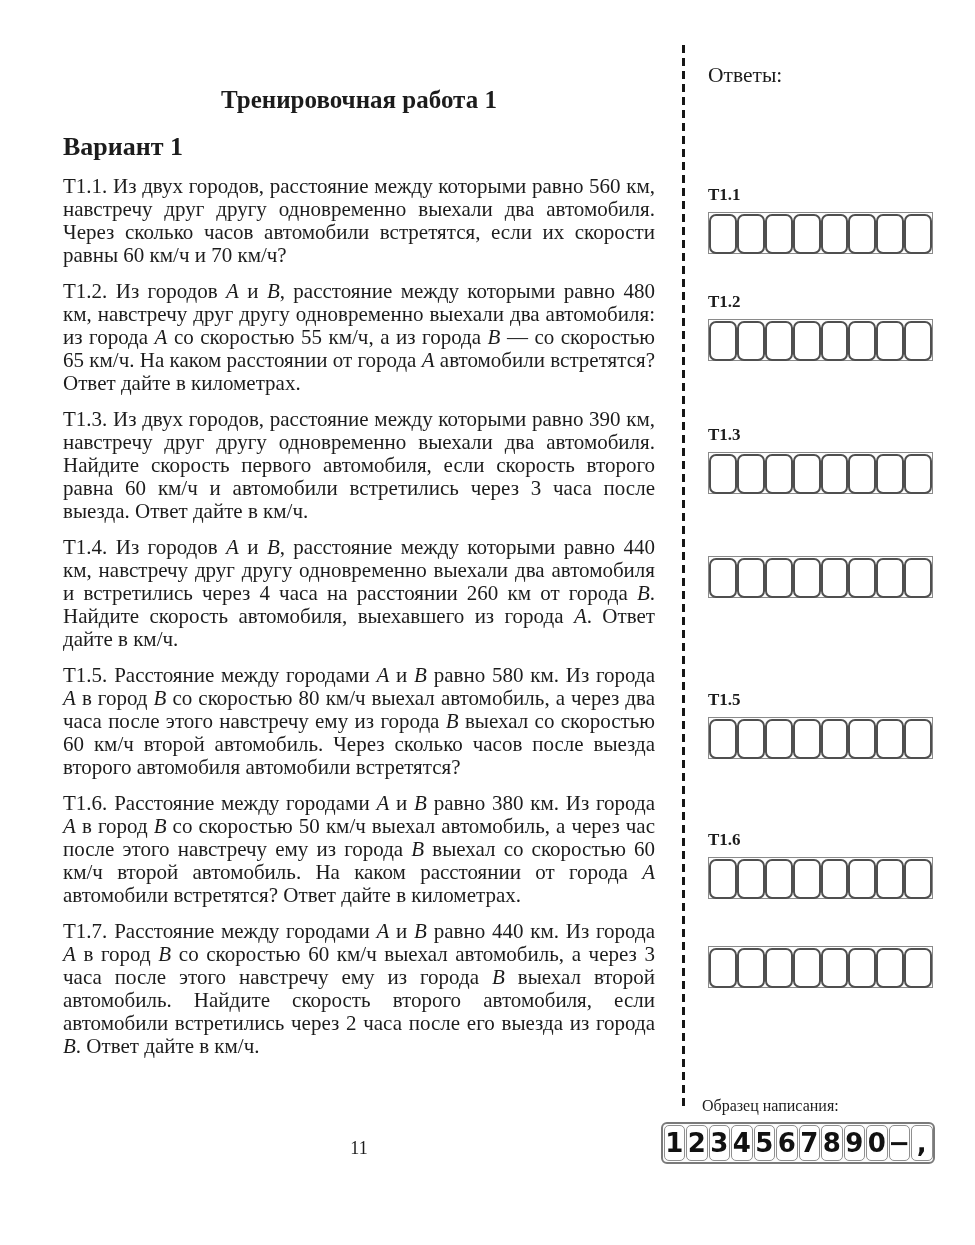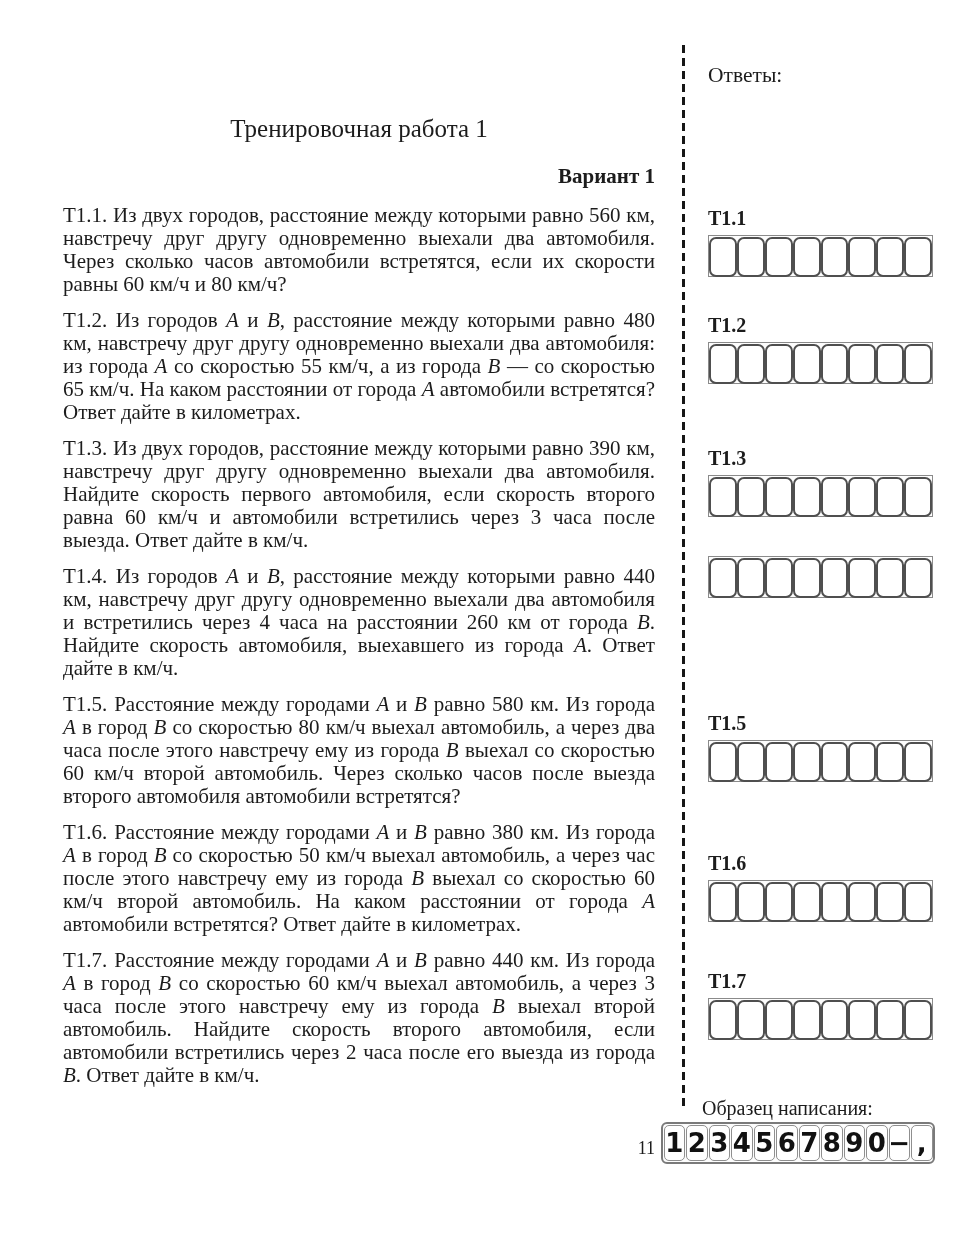--- a/index.html
+++ b/index.html
@@ -3,45 +3,45 @@
 <meta charset="utf-8">
 <style>
   html,body{margin:0;padding:0;background:#e8e8e8;}
   .page{
     position:relative; width:975px; height:1245px; background:#ffffff;
     font-family:"Liberation Serif","DejaVu Serif",serif; color:#1c1c1c;
     overflow:hidden; margin:0 auto;
   }
   
   .main{position:absolute; left:63px; top:0; width:592px;}
-  .title{margin:114px 0 0; text-align:center; font-size:25px; font-weight:normal; line-height:30px;}
-  .subtitle{margin:20px 0 16px; text-align:right; font-size:21px; font-weight:bold; line-height:24px;}
+  .title{margin:85px 0 0; text-align:center; font-size:25px; font-weight:bold; line-height:30px;}
+  .subtitle{margin:20px 0 16px; text-align:left; font-size:26px; font-weight:bold; line-height:24px;}
   .problem{margin:0 0 13px; font-size:21px; line-height:23px; text-align:justify;}
   .problem b{font-weight:normal;}
   .problem i{font-style:italic; font-family:"Liberation Serif",serif;}
-  .page-number{position:absolute; left:63px; top:1138px; width:592px; text-align:right; font-size:18px;}
+  .page-number{position:absolute; left:63px; top:1138px; width:592px; text-align:center; font-size:18px;}
   
   .divider{
     position:absolute; left:682px; top:45px; width:3px; height:1062px;
     background:repeating-linear-gradient(to bottom,#161616 0 8px,transparent 8px 13px);
   }
   
   .answers-header{position:absolute; left:708px; top:63px; width:227px; text-align:left; font-size:21.5px;}
   .ans{position:absolute; left:708px; width:227px;}
-  .ans-label{font-size:20px; font-weight:bold; line-height:24px; margin-bottom:5px;margin-top:23px;}
+  .ans-label{font-size:17px; font-weight:bold; line-height:24px; margin-bottom:5px;}
   .ans-strip{
     display:flex; width:225px; height:42px; border:1px solid #8a8a8a;
     background:#fdfdfd; box-sizing:border-box; padding:0;
   }
   .ans-strip .cell{
     flex:1; height:36px; margin:1px 0; border:2px solid #4f4f4f; border-radius:7px;
     background:#fff; box-sizing:content-box;
   }
   
-  .sample-label{position:absolute; left:702px; top:1097px; font-size:20px;}
+  .sample-label{position:absolute; left:702px; top:1097px; font-size:16px;}
   .sample-strip{
     position:absolute; left:661px; top:1122px; width:274px; height:42px;
     display:flex; border:2px solid #7a7a7a; border-radius:6px; box-sizing:border-box;
     background:#fdfdfd; align-items:stretch;
   }
   .sample-strip .cell{
     flex:1; margin:1px 0.5px; border:1.5px solid #8f8f8f; border-radius:5px;
     background:#fff; display:flex; align-items:center; justify-content:center;
     font-family:"DejaVu Sans",sans-serif; font-weight:bold; font-size:26px; color:#111;
     line-height:1; overflow:hidden;
@@ -49,21 +49,21 @@
 </style>
 </head>
 <body>
 
 <div class="page">
 
   <div class="main">
     <div class="title">Тренировочная работа 1</div>
     <div class="subtitle">Вариант 1</div>
 
-    <p class="problem"><b>Т1.1.</b> <span>Из двух городов, расстояние между которыми равно 560 км, навстречу друг другу одновременно выехали два автомобиля. Через сколько часов автомобили встретятся, если их скорости равны 60 км/ч и 80 км/ч?</span></p>
+    <p class="problem"><b>Т1.1.</b> <span>Из двух городов, расстояние между которыми равно 560 км, навстречу друг другу одновременно выехали два автомобиля. Через сколько часов автомобили встретятся, если их скорости равны 60 км/ч и 70 км/ч?</span></p>
     <p class="problem"><b>Т1.2.</b> <span>Из городов <i>A</i> и <i>B</i>, расстояние между которыми равно 480 км, навстречу друг другу одновременно выехали два автомобиля: из города <i>A</i> со скоростью 55 км/ч, а из города <i>B</i> — со скоростью 65 км/ч. На каком расстоянии от города <i>A</i> автомобили встретятся? Ответ дайте в километрах.</span></p>
     <p class="problem"><b>Т1.3.</b> <span>Из двух городов, расстояние между которыми равно 390 км, навстречу друг другу одновременно выехали два автомобиля. Найдите скорость первого автомобиля, если скорость второго равна 60 км/ч и автомобили встретились через 3 часа после выезда. Ответ дайте в км/ч.</span></p>
     <p class="problem"><b>Т1.4.</b> <span>Из городов <i>A</i> и <i>B</i>, расстояние между которыми равно 440 км, навстречу друг другу одновременно выехали два автомобиля и встретились через 4 часа на расстоянии 260 км от города <i>B</i>. Найдите скорость автомобиля, выехавшего из города <i>A</i>. Ответ дайте в км/ч.</span></p>
     <p class="problem"><b>Т1.5.</b> <span>Расстояние между городами <i>A</i> и <i>B</i> равно 580 км. Из города <i>A</i> в город <i>B</i> со скоростью 80 км/ч выехал автомобиль, а через два часа после этого навстречу ему из города <i>B</i> выехал со скоростью 60 км/ч второй автомобиль. Через сколько часов после выезда второго автомобиля автомобили встретятся?</span></p>
     <p class="problem"><b>Т1.6.</b> <span>Расстояние между городами <i>A</i> и <i>B</i> равно 380 км. Из города <i>A</i> в город <i>B</i> со скоростью 50 км/ч выехал автомобиль, а через час после этого навстречу ему из города <i>B</i> выехал со скоростью 60 км/ч второй автомобиль. На каком расстоянии от города <i>A</i> автомобили встретятся? Ответ дайте в километрах.</span></p>
     <p class="problem"><b>Т1.7.</b> <span>Расстояние между городами <i>A</i> и <i>B</i> равно 440 км. Из города <i>A</i> в город <i>B</i> со скоростью 60 км/ч выехал автомобиль, а через 3 часа после этого навстречу ему из города <i>B</i> выехал второй автомобиль. Найдите скорость второго автомобиля, если автомобили встретились через 2 часа после его выезда из города <i>B</i>. Ответ дайте в км/ч.</span></p>
   </div>
 
   <div class="divider"></div>
 
@@ -140,21 +140,20 @@
         <div class="cell"></div>
         <div class="cell"></div>
         <div class="cell"></div>
         <div class="cell"></div>
         <div class="cell"></div>
         <div class="cell"></div>
         <div class="cell"></div>
       </div>
   </div>
   <div class="ans" style="top:946px">
-    <div class="ans-label">Т1.7</div>
     <div class="ans-strip">
         <div class="cell"></div>
         <div class="cell"></div>
         <div class="cell"></div>
         <div class="cell"></div>
         <div class="cell"></div>
         <div class="cell"></div>
         <div class="cell"></div>
         <div class="cell"></div>
       </div>

